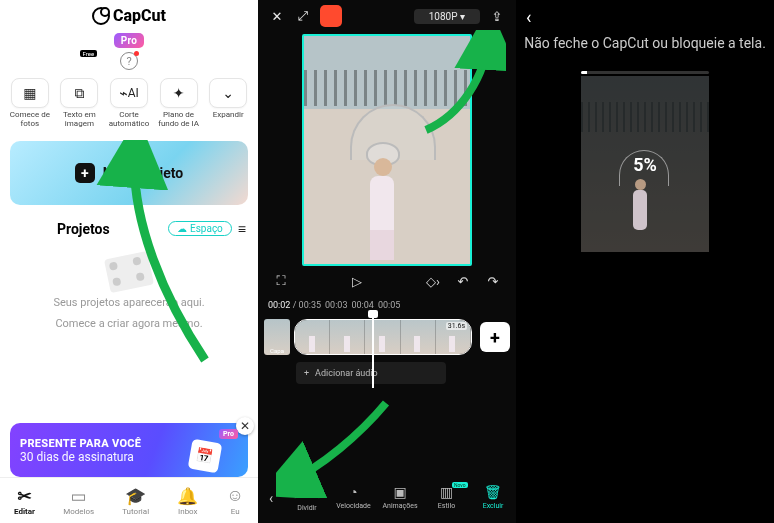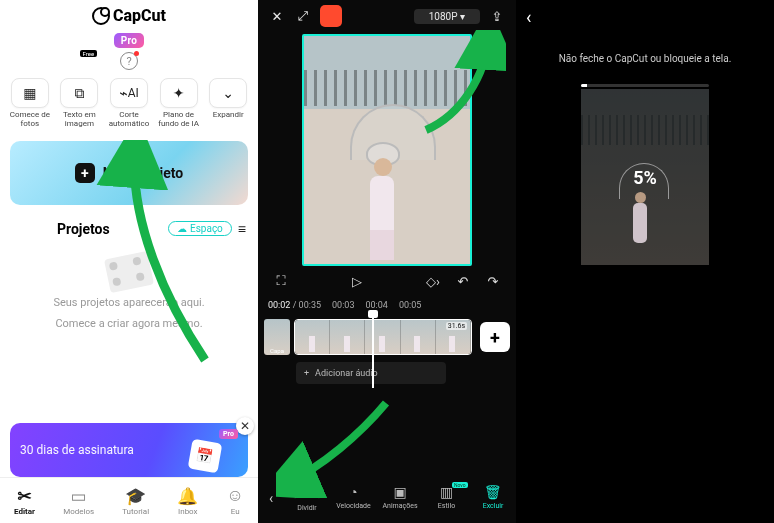--- a/index.html
+++ b/index.html
@@ -81,45 +81,45 @@
   .mid-preview::before { content:""; position:absolute; top:34px; left:0; right:0; height:36px; background: repeating-linear-gradient(90deg,#7a8486 0 3px, transparent 3px 10px); }
   .child { position:absolute; bottom:4px; left:52px; width:54px; height:150px; }
   .child .body { position:absolute; bottom:20px; left:14px; width:24px; height:64px; background:#f1e7ed; border-radius:8px; }
   .child .pants { position:absolute; bottom:0; left:14px; width:24px; height:30px; background:#e8d7df; }
   .child .head { position:absolute; bottom:84px; left:18px; width:18px; height:18px; background:#d9b89a; border-radius:50%; }
   .child .hat { position:absolute; bottom:94px; left:10px; width:34px; height:24px; border:2px solid #bbb; border-radius:50% 50% 44% 44%; background:rgba(235,235,235,.4);}
   .child .umbrella { position:absolute; bottom:100px; left:-6px; width:86px; height:56px; border:2px solid #bbb; border-bottom:none; border-radius:60px 60px 0 0; background:rgba(220,225,225,.25);}
   .player-bar { display:flex; align-items:center; justify-content:space-between; padding: 6px 14px; }
   .player-bar .pc { display:flex; gap:12px; }
   .p-icon { width:18px; height:18px; display:flex; align-items:center; justify-content:center; cursor:pointer; color:#ddd; font-size:13px; }
-  .time-row { padding: 4px 10px; font-size: 9px; color:#aaa; display:flex; gap:11px; }
+  .time-row { padding: 4px 10px; font-size: 9px; color:#aaa; display:flex; gap:4px; }
   .time-cur { color:#eee; }
   .track-area { position:relative; padding: 4px 6px; }
   .playhead { position:absolute; left:114px; top:0; bottom:0; width:2px; background:#fff; z-index:4; }
   .playhead::before { content:""; position:absolute; top:-4px; left:-4px; width:10px; height:8px; background:#fff; border-radius:2px; }
   .cover-strip { display:flex; gap:4px; align-items:center; height:38px; }
   .cover-thumb { width:26px; height:36px; background:linear-gradient(#b6c4c8,#d8cfc5); border-radius:3px; position:relative; display:flex; align-items:flex-end; justify-content:center; color:#fff; font-size:6px; padding-bottom:1px;}
-  .clips-row { flex:1; height:36px; border:1.5px solid #fff; border-radius:4px; display:flex; overflow:hidden; }
+  .clips-row { flex:1; height:36px; border:1.5px solid #fff; border-radius:13px; display:flex; overflow:hidden; }
   .clip-frame { flex:1; background:linear-gradient(#bac6c9,#d8cec4); border-right:1px solid rgba(0,0,0,.2); position:relative; }
   .clip-frame::after{ content:""; position:absolute; bottom:2px; left:40%; width:6px; height:16px; background:#efe6ec; }
   .clip-dur { position:absolute; top:2px; right:4px; font-size:7px; color:#111; background:rgba(255,255,255,.6); padding:0 2px; border-radius:2px; z-index:3;}
   .add-clip-btn { width:30px; height:30px; background:#fff; border-radius:6px; color:#000; display:flex; align-items:center; justify-content:center; font-size:18px; font-weight:700; cursor:pointer; margin-left:4px;}
   .audio-row { margin-top:6px; margin-left:32px; width:150px; height:22px; background:#1d1d1d; border-radius:4px; display:flex; align-items:center; gap:6px; padding:0 8px; font-size:9px; color:#bbb; cursor:pointer; }
   .mid-toolbar { position:absolute; bottom:0; left:0; right:0; height:50px; background:#0a0a0a; display:flex; align-items:center; }
   .tb-back { width:26px; display:flex; align-items:center; justify-content:center; color:#ccc; font-size:14px; cursor:pointer; }
   .tb-items { flex:1; display:flex; justify-content:space-between; padding:0 4px; }
   .tb-item { display:flex; flex-direction:column; align-items:center; gap:2px; font-size:7px; color:#bbb; cursor:pointer; width:38px; position:relative;}
   .tb-icon { font-size:14px; }
   .tb-item.sel { color:#19f0d6; }
   .tb-item .new { position:absolute; top:-2px; right:-2px; background:#19f0d6; color:#042; font-size:5px; padding:0 2px; border-radius:2px; }
   
   .panel-right { width: 258px; background: #000; color: #fff; display:flex; flex-direction:column; align-items:center; }
   .back-arrow { align-self:flex-start; padding:6px 10px; font-size:18px; cursor:pointer; }
   .export-title { margin-top: 30px; font-size: 18px; font-weight: 700; }
-  .export-sub { margin-top: 20px; font-size: 10px; color:#ccc; text-align:center; }
+  .export-sub { margin-top: 2px; font-size: 14px; color:#ccc; text-align:center; }
   .export-preview { margin-top: 20px; width:128px; position:relative; }
   .progress-track { height:3px; background:#333; border-radius:2px; overflow:hidden; }
   .progress-fill { height:100%; width:5%; background:#fff; }
   .export-thumb { margin-top:2px; width:128px; height:176px; background:linear-gradient(#6a7275,#8a847c); position:relative; display:flex; align-items:center; justify-content:center; }
   .export-thumb::before { content:""; position:absolute; top:26px; left:0; right:0; height:30px; background: repeating-linear-gradient(90deg,#565e60 0 2px, transparent 2px 7px);}
   .export-thumb::after { content:""; position:absolute; inset:0; background:rgba(0,0,0,.55); }
   .e-child { position:absolute; bottom:8px; left:44px; width:32px; height:94px; z-index:1;}
   .e-child .b { position:absolute; bottom:14px; left:8px; width:14px; height:40px; background:#cfc3ca; border-radius:5px;}
   .e-child .h { position:absolute; bottom:54px; left:10px; width:11px; height:11px; background:#b79a82; border-radius:50%;}
   .e-child .u { position:absolute; bottom:58px; left:-6px; width:50px; height:36px; border:1.5px solid #9a9a9a; border-bottom:none; border-radius:40px 40px 0 0;}
@@ -180,20 +180,21 @@
   <div class="empty-state">
     <div class="clip-icon"></div>
     <div>Seus projetos aparecerão aqui.</div>
     <div>Comece a criar agora mesmo.</div>
   </div>
 
   <div class="promo">
     <span class="promo-close">✕</span>
     <span class="promo-tag">Pro</span>
     <span class="promo-art">📅</span>
+    <span class="promo-title">PRESENTE PARA VOCÊ</span>
     <span class="promo-sub">30 dias de assinatura</span>
   </div>
 
   <div class="bottom-nav">
     <div class="nav-item active">
         <span class="nav-icon">✂</span>
         <span>Editar</span>
       </div>
     <div class="nav-item">
         <span class="nav-icon">▭</span>

